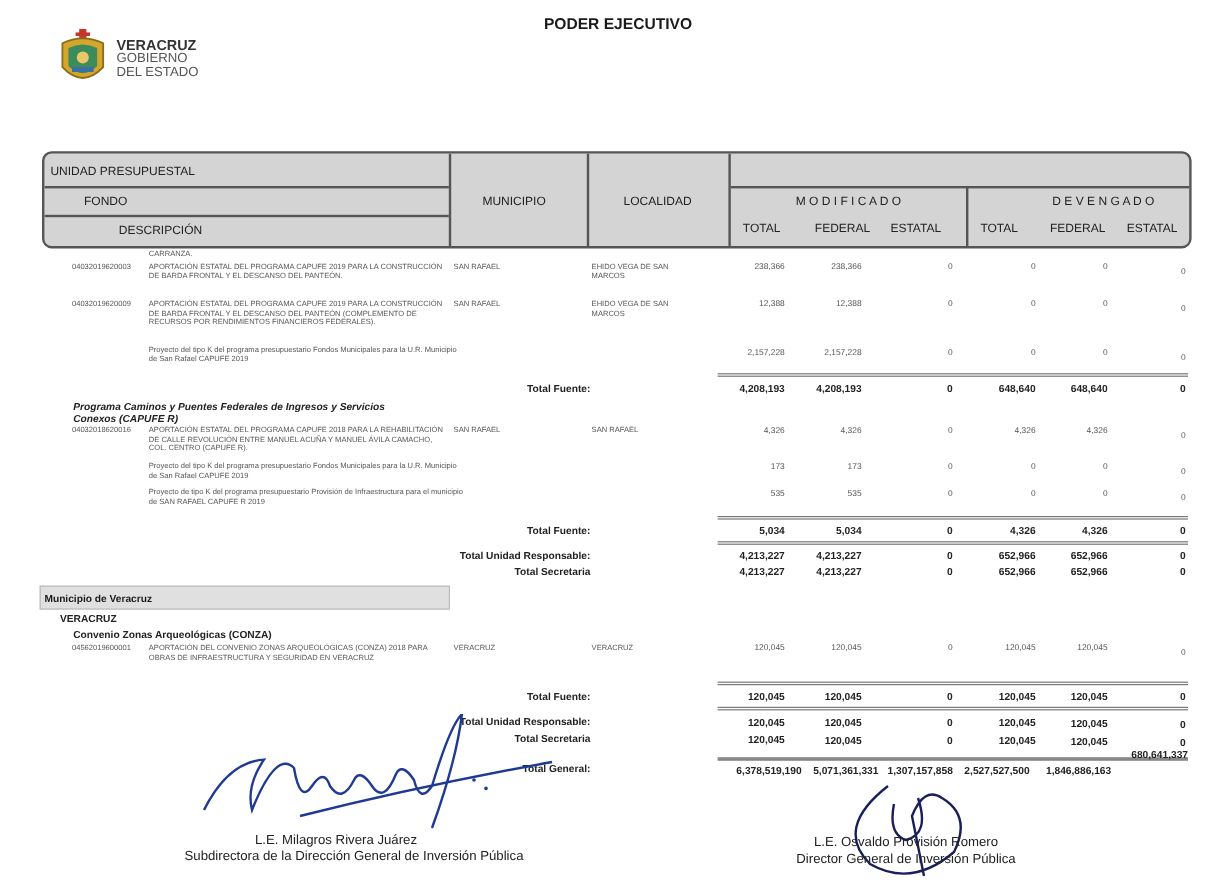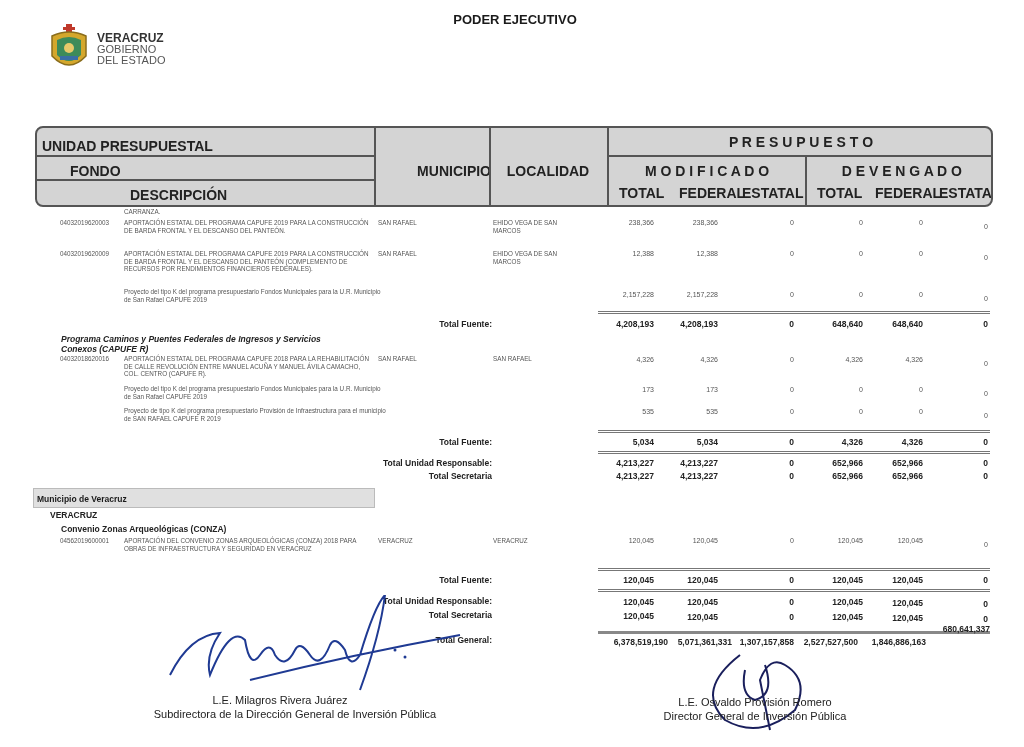--- a/index.html
+++ b/index.html
@@ -12,21 +12,21 @@
   .logo-text { left: 97px; top: 33px; font-size: 11px; line-height: 11px; color: #555; }
   .logo-text .l1 { font-weight: bold; color: #333; font-size: 12px; }
   .title-block { left: 330px; top: 12px; width: 370px; text-align: center; font-weight: bold; }
   .title-block .t1 { font-size: 13px; line-height: 16px; }
   .title-block .t2 { font-size: 13px; line-height: 17px; }
   .title-block .t3 { font-size: 11px; line-height: 16px; }
 
   
   .thead { left: 35px; top: 126px; width: 958px; height: 81px; background: #d4d4d4;
            border: 2px solid #555; border-radius: 8px; overflow: hidden; }
-  .th-cell { position: absolute; font-weight: bold; font-size: 14px; color: #222; }
+  .th-cell { position: absolute; font-weight: normal; font-size: 10px; color: #222; }
   .vline { position: absolute; background: #555; width: 2px; }
   .hline { position: absolute; background: #555; height: 2px; }
 
   
   .small { font-size: 6.3px; line-height: 7.6px; color: #555; }
   .num { position: absolute; font-size: 7px; color: #555; text-align: right; width: 70px; }
   .numb { position: absolute; font-size: 8.5px; font-weight: bold; color: #222; text-align: right; width: 70px; }
   .lbl { position: absolute; font-size: 8.5px; font-weight: bold; color: #222; text-align: right; width: 200px; }
   .sep2 { position: absolute; left: 598px; width: 392px; height: 3px; border-top: 1px solid #777; border-bottom: 1px solid #777; }
   .sect { position: absolute; font-size: 8.5px; font-weight: bold; color: #222; }
@@ -56,29 +56,28 @@
 
 <div class="abs title-block">
   <div class="t1">PODER EJECUTIVO</div>
 </div>
 
 <div class="abs thead">
   <div class="th-cell" style="left:5px;top:10px;">UNIDAD PRESUPUESTAL</div>
   <div class="hline" style="left:0;top:27px;width:337px;"></div>
   <div class="th-cell" style="left:33px;top:35px;">FONDO</div>
   <div class="hline" style="left:0;top:51px;width:337px;"></div>
-  <div class="th-cell" style="left:62px;top:59px;margin-left:31px;">DESCRIPCIÓN</div>
+  <div class="th-cell" style="left:62px;top:59px;">DESCRIPCIÓN</div>
 
   <div class="vline" style="left:337px;top:0;height:81px;"></div>
-  <div class="th-cell" style="left:337px;top:35px;width:117px;text-align:right;">MUNICIPIO</div>
+  <div class="th-cell" style="left:337px;top:35px;width:117px;text-align:left;padding-left:28px;">MUNICIPIO</div>
   <div class="vline" style="left:452px;top:0;height:81px;"></div>
   <div class="th-cell" style="left:452px;top:35px;width:118px;text-align:center;">LOCALIDAD</div>
   <div class="vline" style="left:570px;top:0;height:81px;"></div>
 
-  <div class="th-cell" style="left:572px;top:6px;width:384px;text-align:center;">P R E S U P U E S T O</div>
   <div class="hline" style="left:572px;top:27px;width:386px;"></div>
   <div class="th-cell" style="left:572px;top:35px;width:196px;text-align:center;">M O D I F I C A D O</div>
   <div class="vline" style="left:768px;top:27px;height:54px;"></div>
   <div class="th-cell" style="left:770px;top:35px;width:155px;text-align:right;">D E V E N G A D O</div>
 
   <div class="th-cell" style="left:582px;top:57px;">TOTAL</div>
   <div class="th-cell" style="left:642px;top:57px;">FEDERAL</div>
   <div class="th-cell" style="left:705px;top:57px;">ESTATAL</div>
   <div class="th-cell" style="left:780px;top:57px;">TOTAL</div>
   <div class="th-cell" style="left:838px;top:57px;">FEDERAL</div>

